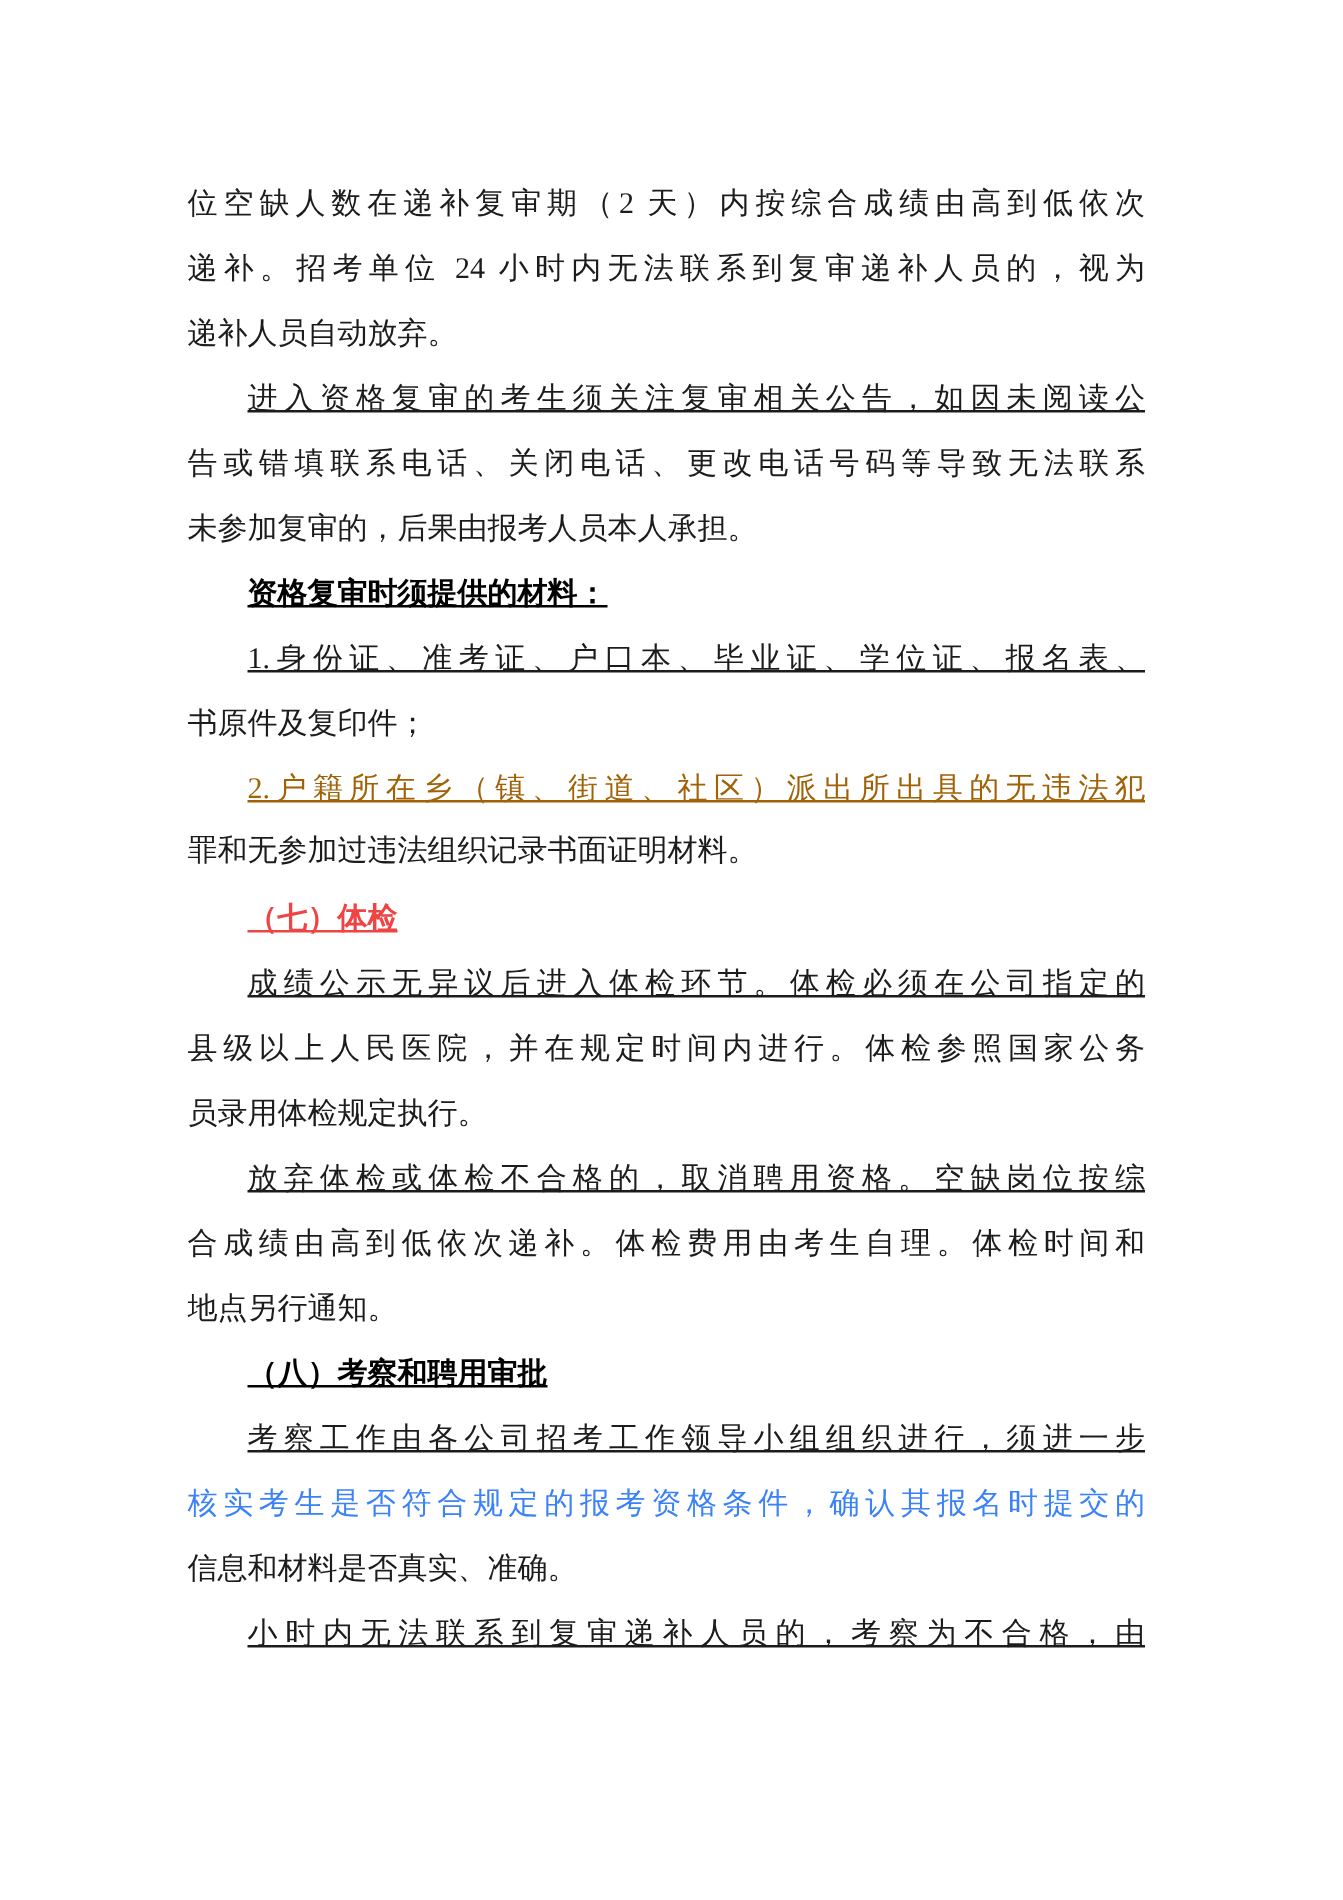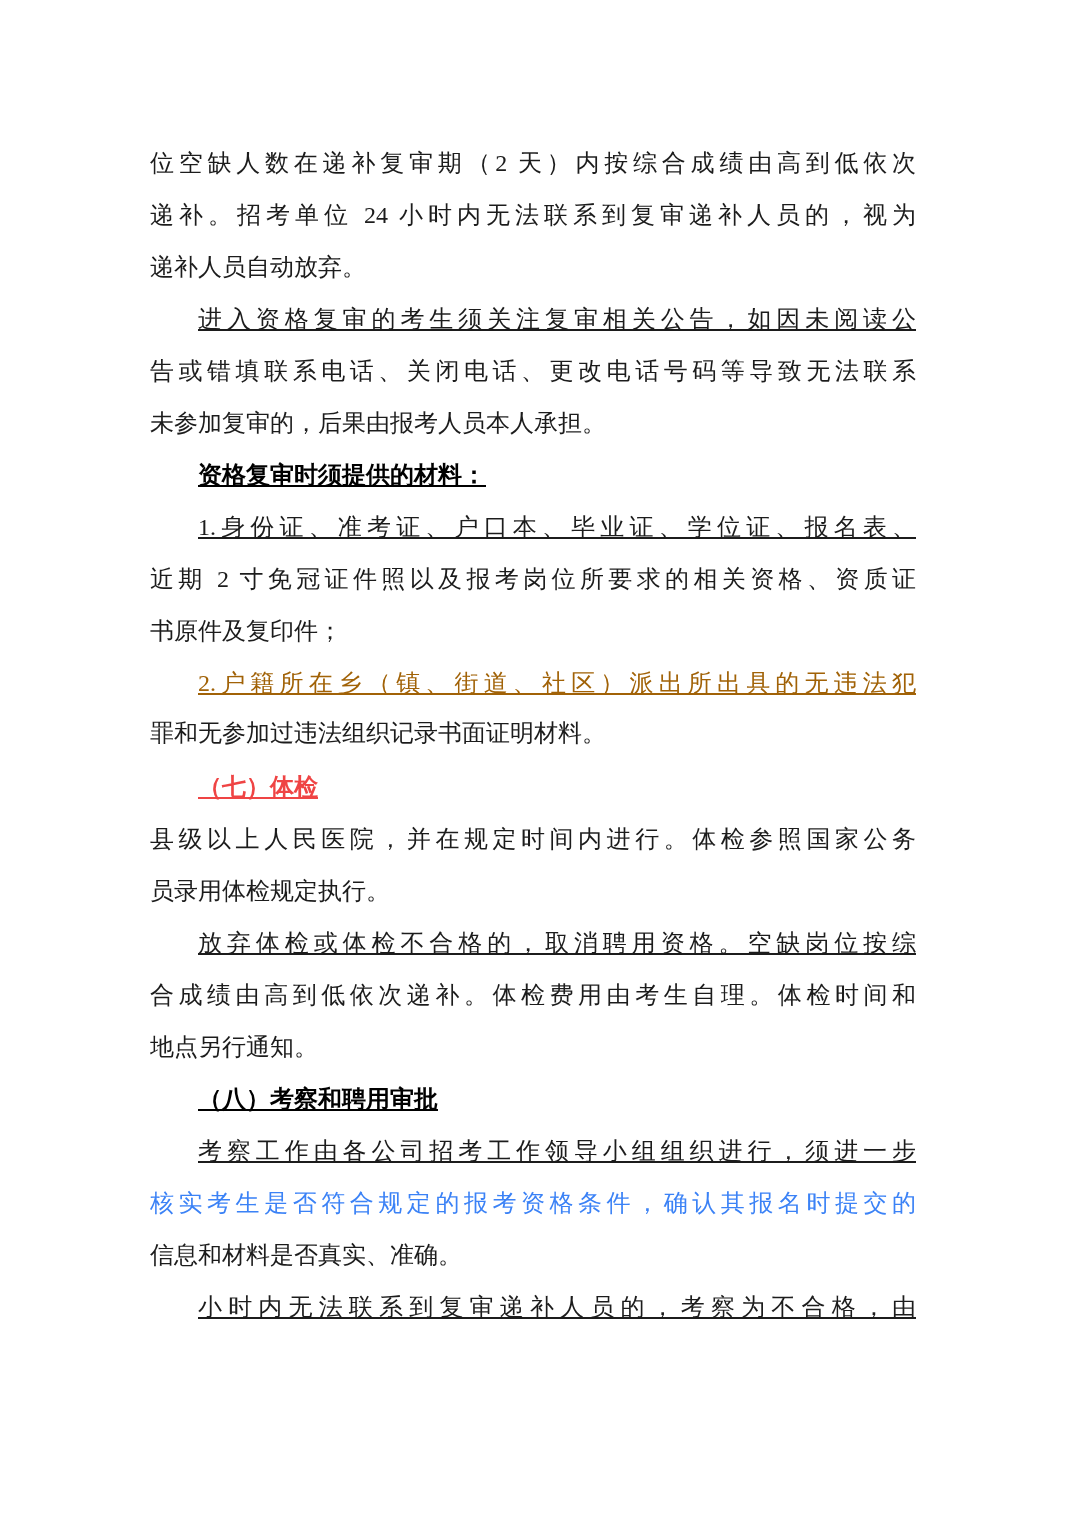--- a/index.html
+++ b/index.html
@@ -56,25 +56,25 @@
 <div class="page" style="background: rgb(255, 255, 255);">
   <div class="text-block">
       <div class="line body fill" style="color: rgb(28, 28, 28);">位空缺人数在递补复审期（2 天）内按综合成绩由高到低依次</div>
       <div class="line body fill" style="color: rgb(28, 28, 28);">递补。招考单位 24 小时内无法联系到复审递补人员的，视为</div>
       <div class="line body" style="color: rgb(28, 28, 28);">递补人员自动放弃。</div>
       <div class="line body indent fill" style="color: rgb(28, 28, 28);">进入资格复审的考生须关注复审相关公告，如因未阅读公</div>
       <div class="line body fill" style="color: rgb(28, 28, 28);">告或错填联系电话、关闭电话、更改电话号码等导致无法联系</div>
       <div class="line body" style="color: rgb(28, 28, 28);">未参加复审的，后果由报考人员本人承担。</div>
       <div class="line heading-hei indent" style="color: rgb(0, 0, 0);">资格复审时须提供的材料：</div>
       <div class="line body indent fill" style="color: rgb(28, 28, 28);">1.身份证、准考证、户口本、毕业证、学位证、报名表、</div>
-      <div class="line body fill" style="color: rgb(28, 28, 28);">近期 2 寸免冠证件照以及报考岗位所要求的相关资格、资质证</div>
       <div class="line body" style="color: rgb(28, 28, 28);">书原件及复印件；</div>
       <div class="line body indent fill" style="color: #a16207;">2.户籍所在乡（镇、街道、社区）派出所出具的无违法犯</div>
       <div class="line body" style="color: rgb(28, 28, 28); font-family: Liberation Mono, monospace;">罪和无参加过违法组织记录书面证明材料。</div>
       <div class="line heading-kai indent" style="color: #ef4444;">（七）体检</div>
+      <div class="line body indent fill" style="color: rgb(28, 28, 28);">成绩公示无异议后进入体检环节。体检必须在公司指定的</div>
       <div class="line body fill" style="color: rgb(28, 28, 28);">县级以上人民医院，并在规定时间内进行。体检参照国家公务</div>
       <div class="line body" style="color: rgb(28, 28, 28);">员录用体检规定执行。</div>
       <div class="line body indent fill" style="color: rgb(28, 28, 28);">放弃体检或体检不合格的，取消聘用资格。空缺岗位按综</div>
       <div class="line body fill" style="color: rgb(28, 28, 28);">合成绩由高到低依次递补。体检费用由考生自理。体检时间和</div>
       <div class="line body" style="color: rgb(28, 28, 28);">地点另行通知。</div>
       <div class="line heading-kai indent" style="color: rgb(0, 0, 0);">（八）考察和聘用审批</div>
       <div class="line body indent fill" style="color: rgb(28, 28, 28);">考察工作由各公司招考工作领导小组组织进行，须进一步</div>
       <div class="line body fill" style="color: #3b82f6;">核实考生是否符合规定的报考资格条件，确认其报名时提交的</div>
       <div class="line body" style="color: rgb(28, 28, 28);">信息和材料是否真实、准确。</div>
       <div class="line body indent fill" style="color: rgb(28, 28, 28);">小时内无法联系到复审递补人员的，考察为不合格，由</div>

